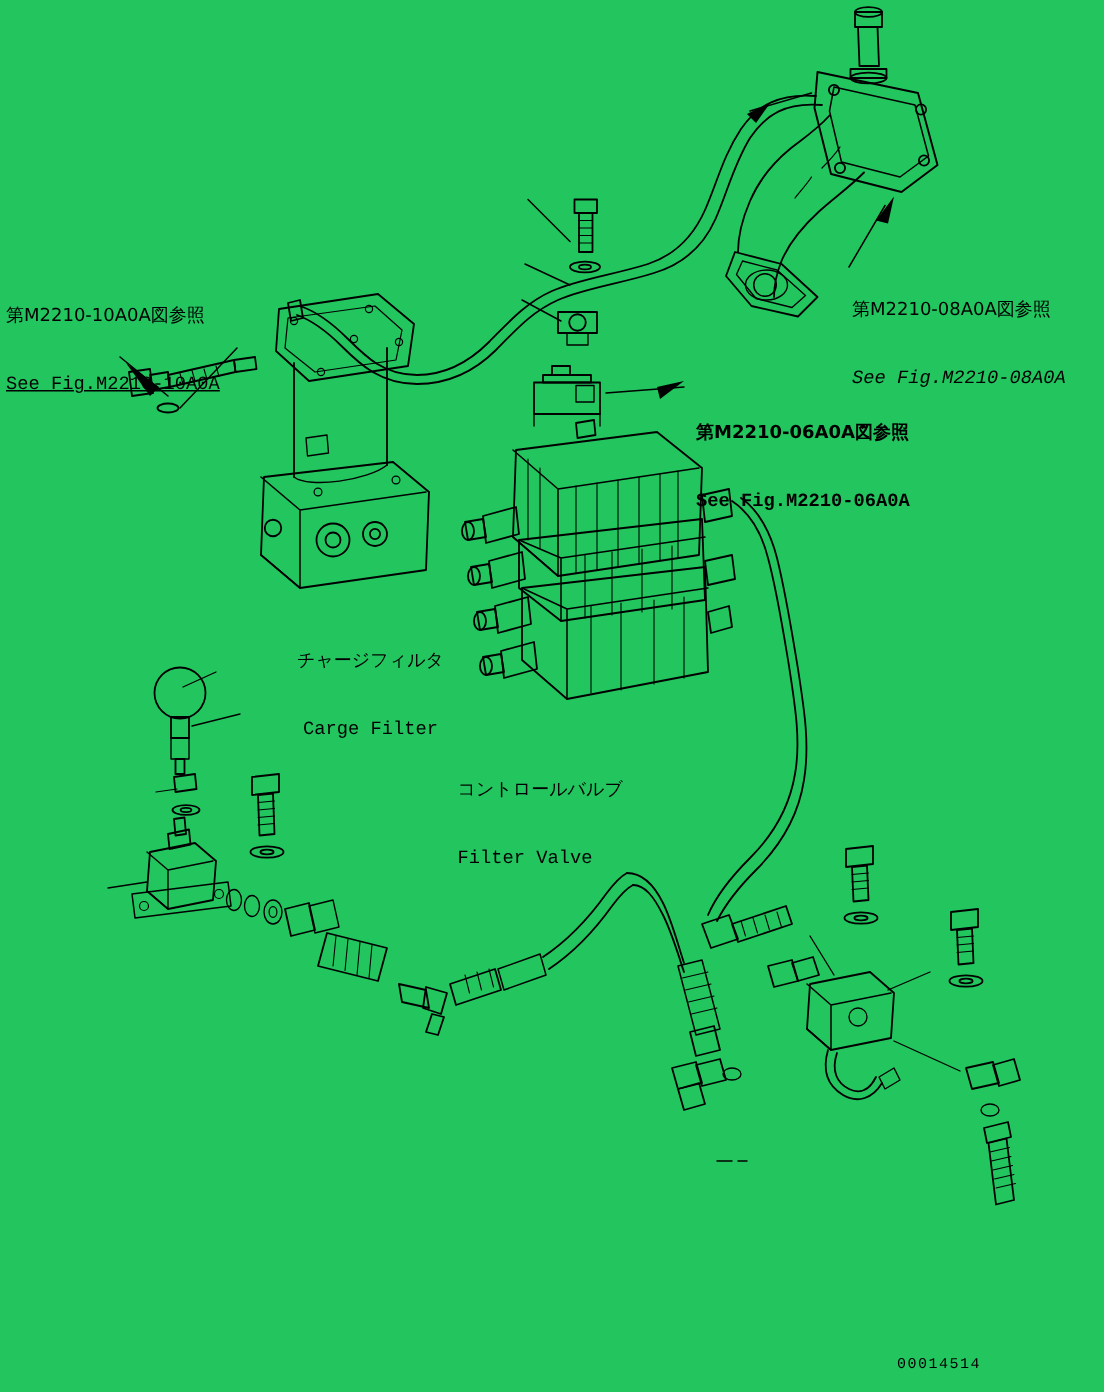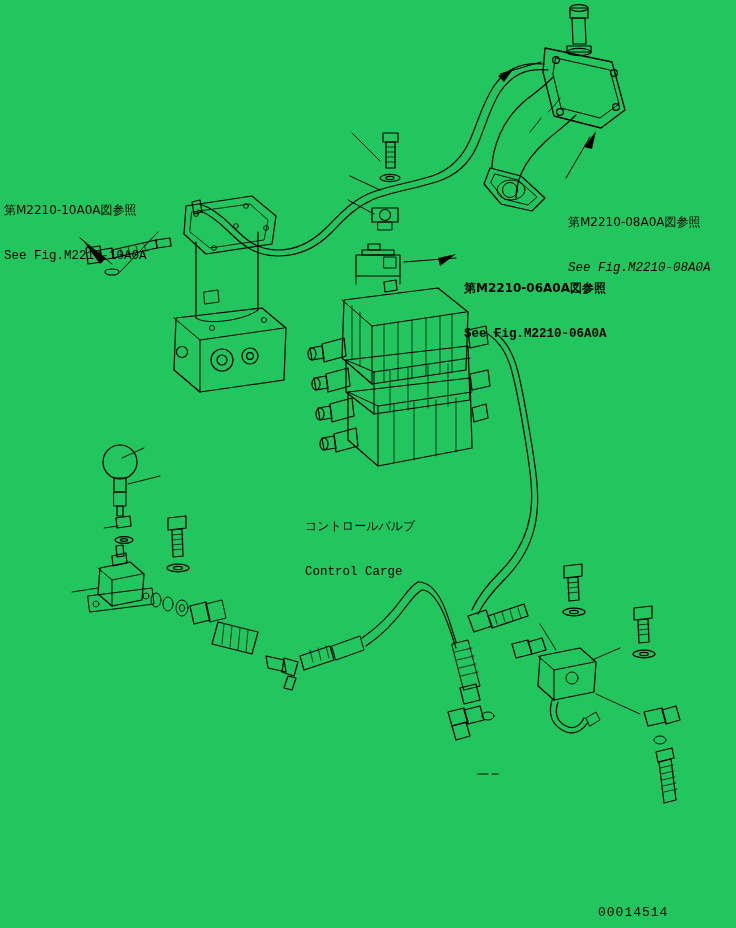--- a/index.html
+++ b/index.html
@@ -32,21 +32,21 @@
     color: #000;
     letter-spacing: 0px;
   }
   .lbl.jp {
     font-family: "DejaVu Sans", sans-serif;
     font-size: 12px;
   }
   .partnum {
     position: absolute;
     font-family: "Liberation Mono", "DejaVu Sans Mono", monospace;
-    font-size: 13px;
+    font-size: 10px;
     letter-spacing: 1px;
   }
   .ref-block {
     position: absolute;
     white-space: pre;
     font-family: "Liberation Mono", "DejaVu Sans Mono", monospace;
     font-size: 12.5px;
     line-height: 15.5px;
   }
 </style>
@@ -341,34 +341,38 @@
 
       <g stroke-width="1">
         <path d="M478 774 L488 774 M492 774 L498 774"></path>
       </g>
 
     </g>
   </svg>
 
   <div class="ref-block" style="left:4px; top:172px;">
     <div class="lbl jp" style="position:static;">第M2210-10A0A図参照</div>
-    <div class="lbl" style="position:static;">See Fig.M2210-10A0A</div>
-  </div>
-
-  <div class="ref-block" style="left:568px; top:184px;">
+    <div class="lbl" style="position:static;text-decoration:underline;">See Fig.M2210-10A0A</div>
+  </div>
+
+  <div class="ref-block" style="left:568px; top:168px;">
     <div class="lbl jp" style="position:static;">第M2210-08A0A図参照</div>
     <div class="lbl" style="position:static;font-style:italic;">See Fig.M2210-08A0A</div>
   </div>
 
   <div class="ref-block" style="left:464px; top:250px;font-weight:bold;">
     <div class="lbl jp" style="position:static;">第M2210-06A0A図参照</div>
     <div class="lbl" style="position:static;">See Fig.M2210-06A0A</div>
   </div>
 
+  <div class="ref-block" style="left:192px; top:402px; text-align:center; width:110px;">
+    <div class="lbl jp" style="position:static; display:block;">チャージフィルタ</div>
+    <div class="lbl" style="position:static; display:block;">Carge Filter</div>
+  </div>
 
   <div class="ref-block" style="left:305px; top:488px; width:130px;">
     <div class="lbl jp" style="position:static; display:block;">コントロールバルブ</div>
-    <div class="lbl" style="position:static; display:block;">Control Carge</div>
+    <div class="lbl" style="position:static; display:block;">Filter Valve</div>
   </div>
 
   <div class="partnum" style="left:598px; top:905px;">00014514</div>
 
 </div>
 
 </body></html>

